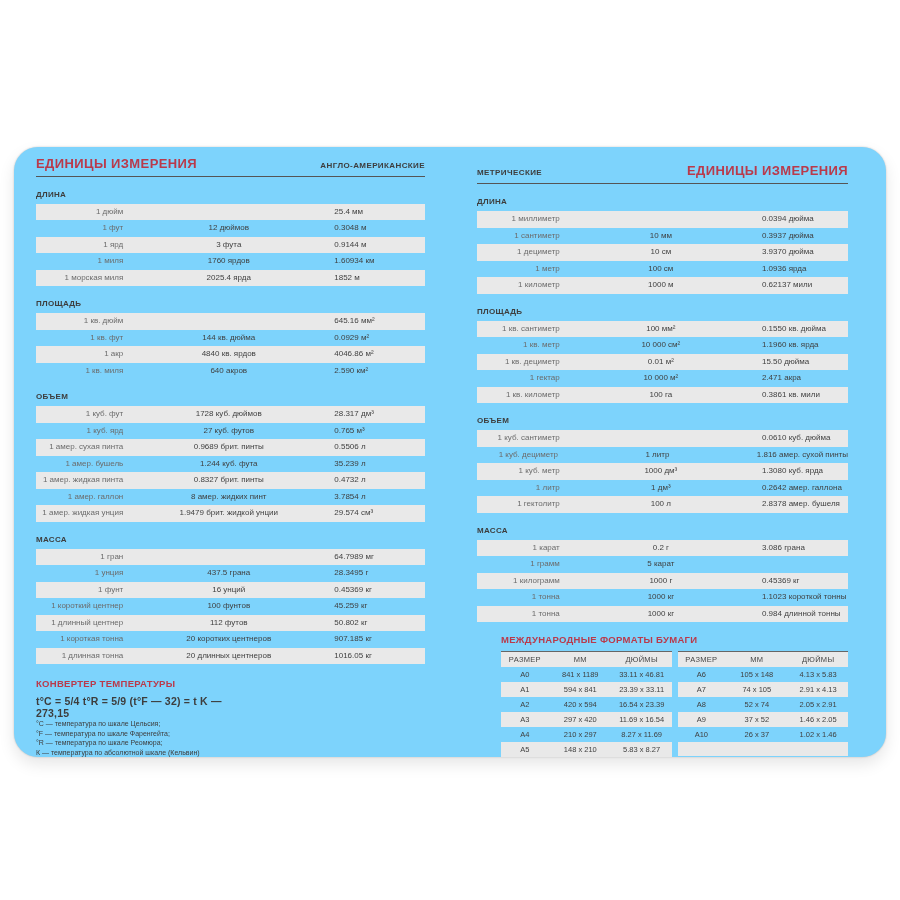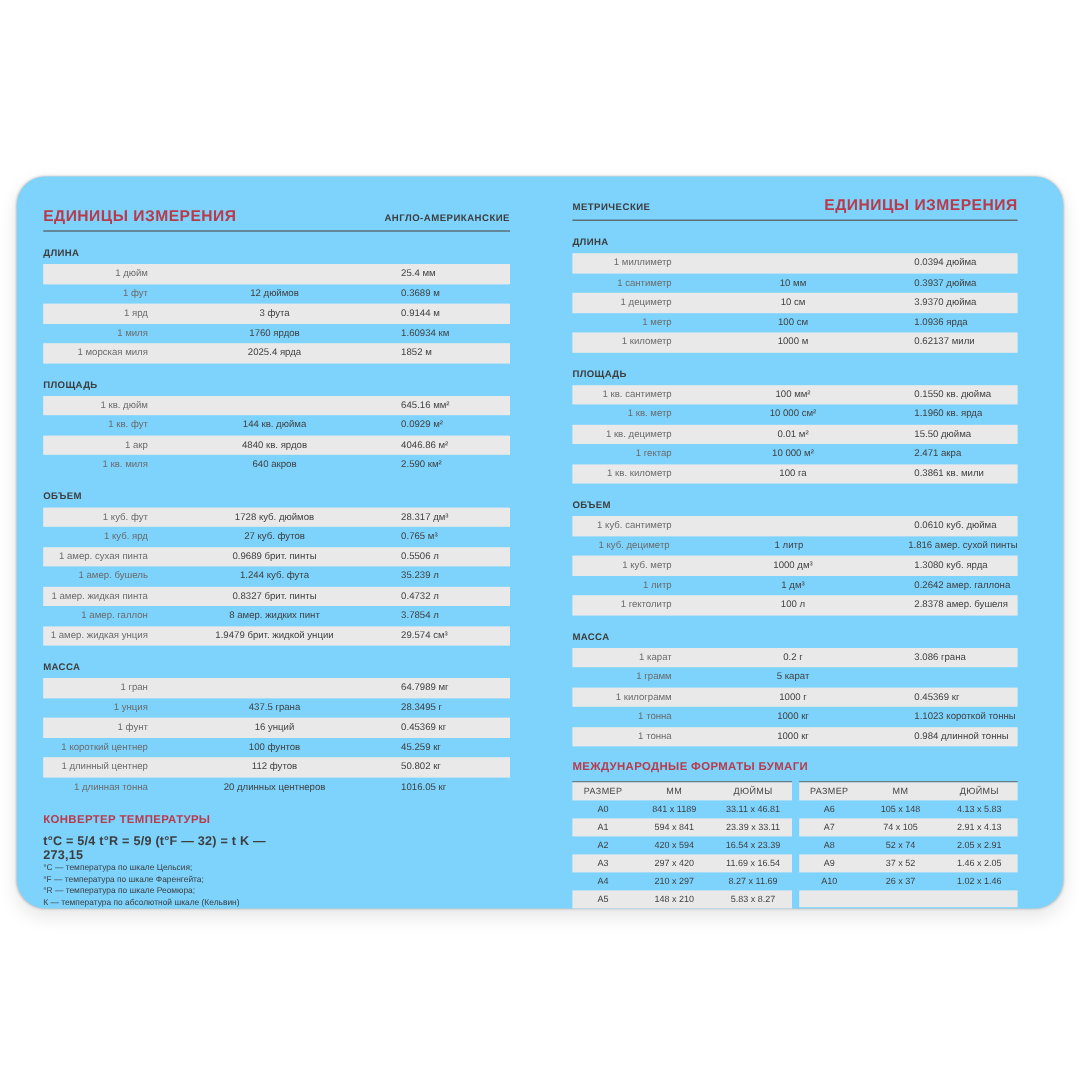--- a/index.html
+++ b/index.html
@@ -26,21 +26,21 @@
   .rows .row{display:flex;height:16.5px;line-height:16.5px;font-size:8px;gap:20px;}
   .rows .row:nth-child(odd){background:#e9e9e9;}
   .c1{width:25%;text-align:right;color:#6b6b6b;box-sizing:border-box;}
   .c2{width:49%;text-align:center;color:#3f3f3f;}
   .c3{width:26%;text-align:left;color:#3f3f3f;white-space:nowrap;}
   .temp-block{margin-top:14px;}
   .block-heading{color:#b93a4b;font-size:9.5px;font-weight:bold;letter-spacing:.3px;margin:0 0 6px 0;}
   .temp-row{display:flex;flex-direction:column;}
   .formula{width:55%;font-size:10.5px;font-weight:bold;color:#3d3d3d;letter-spacing:.2px;}
   .notes{width:45%;font-size:7px;color:#3d3d3d;line-height:9.5px;}
-  .paper-block{margin-top:12px;}
+  .paper-block{margin-top:12px;margin-left:24px;}
   .paper-tables{display:flex;gap:6px;}
   .ptable{flex:1;border-top:1.2px solid #666;font-size:7.5px;}
   .ptable .prow{display:flex;height:15px;line-height:15px;}
   .ptable .prow:nth-child(odd){background:#e9e9e9;}
   .ptable .prow span{display:block;text-align:center;color:#3f3f3f;white-space:nowrap;}
   .pc1{width:28%;}.pc2{width:37%;}.pc3{width:35%;}
   .prow.head span{letter-spacing:.3px;color:#444;}
   .ptable.tb::after{content:"";display:block;height:14px;background:#e9e9e9;}
 </style>
 </head>
@@ -60,21 +60,21 @@
           <div class="section-label">ДЛИНА</div>
           <div class="rows">
             <div class="row">
               <span class="c1">1 дюйм</span>
               <span class="c2"></span>
               <span class="c3">25.4 мм</span>
             </div>
             <div class="row">
               <span class="c1">1 фут</span>
               <span class="c2">12 дюймов</span>
-              <span class="c3">0.3689 м</span>
+              <span class="c3">0.3048 м</span>
             </div>
             <div class="row">
               <span class="c1">1 ярд</span>
               <span class="c2">3 фута</span>
               <span class="c3">0.9144 м</span>
             </div>
             <div class="row">
               <span class="c1">1 миля</span>
               <span class="c2">1760 ярдов</span>
               <span class="c3">1.60934 км</span>
@@ -171,20 +171,25 @@
             </div>
             <div class="row">
               <span class="c1">1 короткий центнер</span>
               <span class="c2">100 фунтов</span>
               <span class="c3">45.259 кг</span>
             </div>
             <div class="row">
               <span class="c1">1 длинный центнер</span>
               <span class="c2">112 футов</span>
               <span class="c3">50.802 кг</span>
+            </div>
+            <div class="row">
+              <span class="c1">1 короткая тонна</span>
+              <span class="c2">20 коротких центнеров</span>
+              <span class="c3">907.185 кг</span>
             </div>
             <div class="row">
               <span class="c1">1 длинная тонна</span>
               <span class="c2">20 длинных центнеров</span>
               <span class="c3">1016.05 кг</span>
             </div>
           </div>
         </div>
       </div>
 

